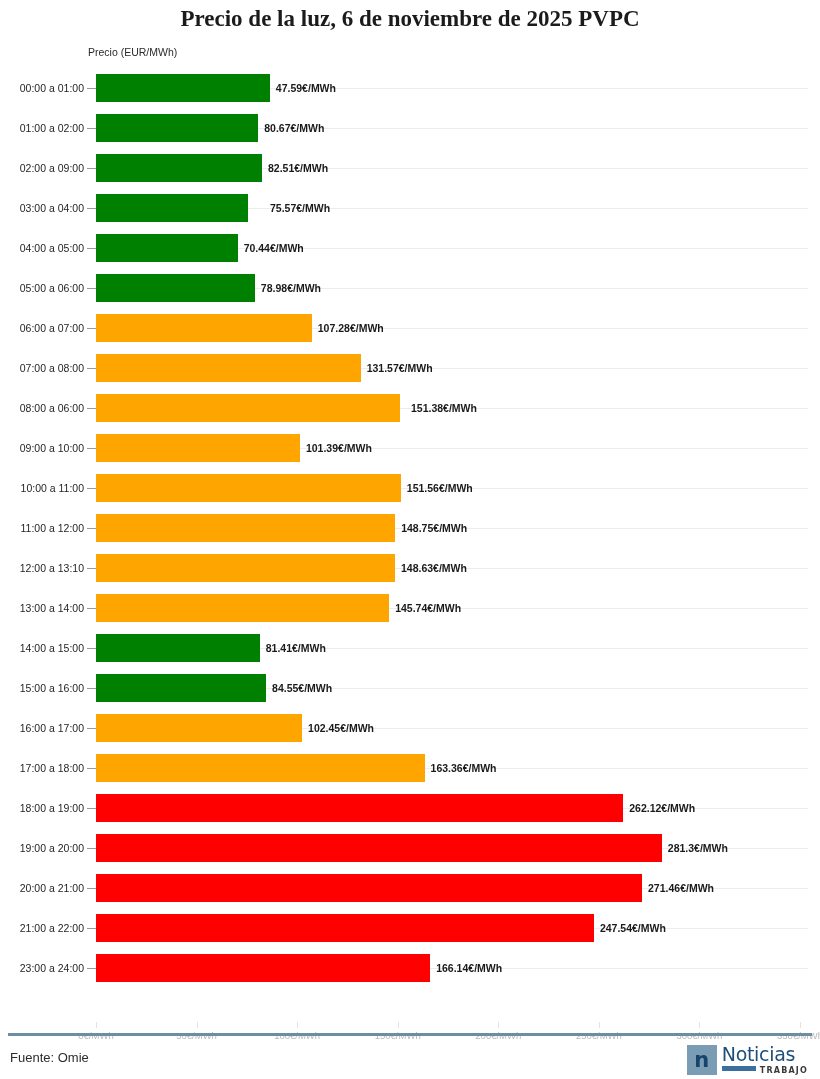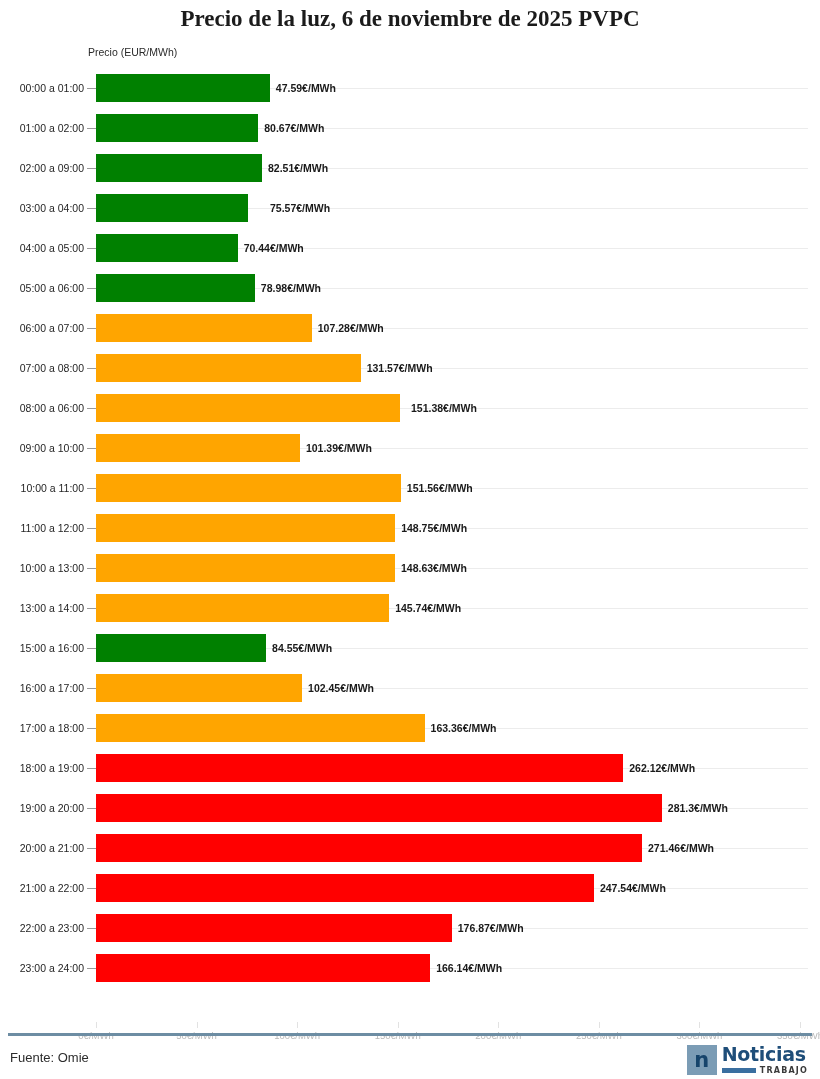--- a/index.html
+++ b/index.html
@@ -182,28 +182,27 @@
     line-height: 1;
   }
   .logo-text {
     display: flex;
     flex-direction: column;
     justify-content: center;
   }
   .logo-name {
     font-family: "DejaVu Sans", sans-serif;
     font-size: 19px;
-    font-weight: bold;
+    font-weight: normal;
     color: #1f4e79;
     line-height: 19px;
     letter-spacing: -0.3px;
   }
   .logo-sub {
     display: flex;
-    align-items: center;
     margin-top: 2px;
   }
   .logo-sub-bar {
     width: 34px;
     height: 5px;
     background: #3a6fa0;
     margin-right: 4px;
   }
   .logo-sub-text {
     font-family: "DejaVu Sans", sans-serif;
@@ -302,34 +301,41 @@
       </div>
       <div class="row">
         <div class="row-grid"></div>
         <div class="cat-label">11:00 a 12:00</div>
         <div class="tick-mark"></div>
         <div class="bar" style="width: 299.2px; background: rgb(255, 165, 0);"></div>
         <div class="bar-value" style="left: 401.2px;">148.75€/MWh</div>
       </div>
       <div class="row">
         <div class="row-grid"></div>
-        <div class="cat-label">10:00 a 13:00</div>
+        <div class="cat-label">12:00 a 13:10</div>
         <div class="tick-mark"></div>
         <div class="bar" style="width: 298.959px; background: rgb(255, 165, 0);"></div>
         <div class="bar-value" style="left: 400.959px; text-align: center;">148.63€/MWh</div>
       </div>
       <div class="row">
         <div class="row-grid"></div>
         <div class="cat-label">13:00 a 14:00</div>
         <div class="tick-mark"></div>
         <div class="bar" style="width: 293.146px; background: rgb(255, 165, 0);"></div>
         <div class="bar-value" style="left: 395.146px;">145.74€/MWh</div>
       </div>
       <div class="row">
         <div class="row-grid"></div>
+        <div class="cat-label">14:00 a 15:00</div>
+        <div class="tick-mark"></div>
+        <div class="bar" style="width: 163.75px; background: rgb(0, 128, 0);"></div>
+        <div class="bar-value" style="left: 265.75px;">81.41€/MWh</div>
+      </div>
+      <div class="row">
+        <div class="row-grid"></div>
         <div class="cat-label">15:00 a 16:00</div>
         <div class="tick-mark"></div>
         <div class="bar" style="width: 170.066px; background: rgb(0, 128, 0);"></div>
         <div class="bar-value" style="left: 272.066px;">84.55€/MWh</div>
       </div>
       <div class="row">
         <div class="row-grid"></div>
         <div class="cat-label">16:00 a 17:00</div>
         <div class="tick-mark"></div>
         <div class="bar" style="width: 206.071px; background: rgb(255, 165, 0);"></div>
@@ -362,27 +368,20 @@
         <div class="tick-mark"></div>
         <div class="bar" style="width: 546.022px; background: rgb(255, 0, 0);"></div>
         <div class="bar-value" style="left: 648.022px;">271.46€/MWh</div>
       </div>
       <div class="row">
         <div class="row-grid"></div>
         <div class="cat-label">21:00 a 22:00</div>
         <div class="tick-mark"></div>
         <div class="bar" style="width: 497.909px; background: rgb(255, 0, 0);"></div>
         <div class="bar-value" style="left: 599.909px;">247.54€/MWh</div>
-      </div>
-      <div class="row">
-        <div class="row-grid"></div>
-        <div class="cat-label">22:00 a 23:00</div>
-        <div class="tick-mark"></div>
-        <div class="bar" style="width: 355.761px; background: rgb(255, 0, 0);"></div>
-        <div class="bar-value" style="left: 457.761px;">176.87€/MWh</div>
       </div>
       <div class="row">
         <div class="row-grid"></div>
         <div class="cat-label">23:00 a 24:00</div>
         <div class="tick-mark"></div>
         <div class="bar" style="width: 334.179px; background: rgb(255, 0, 0);"></div>
         <div class="bar-value" style="left: 436.179px;">166.14€/MWh</div>
       </div>
     </div>
 

